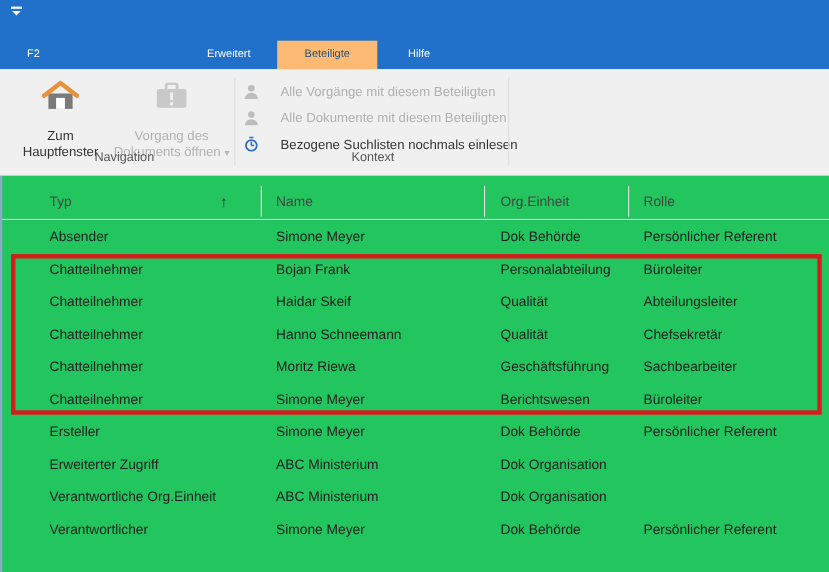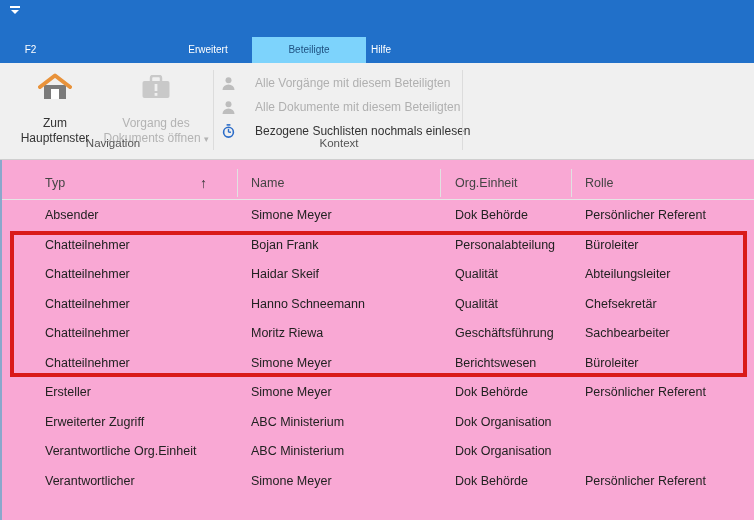--- a/index.html
+++ b/index.html
@@ -16,21 +16,21 @@
     display:flex;align-items:center;gap:12px;color:#fff;
     font-size:15px;white-space:nowrap;overflow:hidden;
   }
   .tab{
     position:absolute;top:37px;height:26px;line-height:26px;
     color:#fff;font-size:10px;text-align:center;cursor:pointer;
   }
   .tab-f2{left:8px;width:45px;}
   .tab-dokument{left:80px;width:96px;margin-top:44px;}
   .tab-erweitert{left:168px;width:80px;}
-  .tab-beteiligte{left:252px;width:114px;background:#7dd3fc;color:#1e5180;}
+  .tab-beteiligte{left:252px;width:91px;background:#fdba74;color:#1e5180;}
   .tab-hilfe{left:352px;width:58px;}
   
   .ribbon{
     position:absolute;left:0;top:63px;width:754px;height:97px;
     background:#f0f0f0;border-bottom:1px solid #cfcfcf;box-sizing:border-box;
   }
   .bigbtn{
     position:absolute;top:5px;height:86px;display:flex;flex-direction:column;
     align-items:center;justify-content:flex-start;cursor:pointer;
   }
@@ -51,21 +51,21 @@
   }
   .kitem.disabled{color:#b0b0b0;cursor:default;}
   .group-label{
     position:absolute;top:74px;font-size:11.5px;color:#555;text-align:center;
   }
   .label-navigation{left:14px;width:198px;}
   .label-kontext{left:218px;width:242px;}
   
   .content{
     position:absolute;left:0;top:160px;width:754px;height:360px;
-    background:#f9a8d4;border-left:2px solid #8aa8cc;box-sizing:border-box;text-decoration:underline;
+    background:#22c55e;border-left:2px solid #8aa8cc;box-sizing:border-box;text-decoration:underline;
   }
   .thead{position:absolute;left:0;top:6px;width:752px;height:34px;
     border-bottom:1px solid #e6e6e6;box-sizing:border-box;}
   .hcell{
     position:absolute;top:0;height:34px;line-height:34px;
     font-size:12.5px;color:#444;cursor:pointer;white-space:nowrap;
   }
   .sort{
     position:absolute;left:198px;top:0;height:34px;line-height:34px;
     font-size:14px;color:#333;

